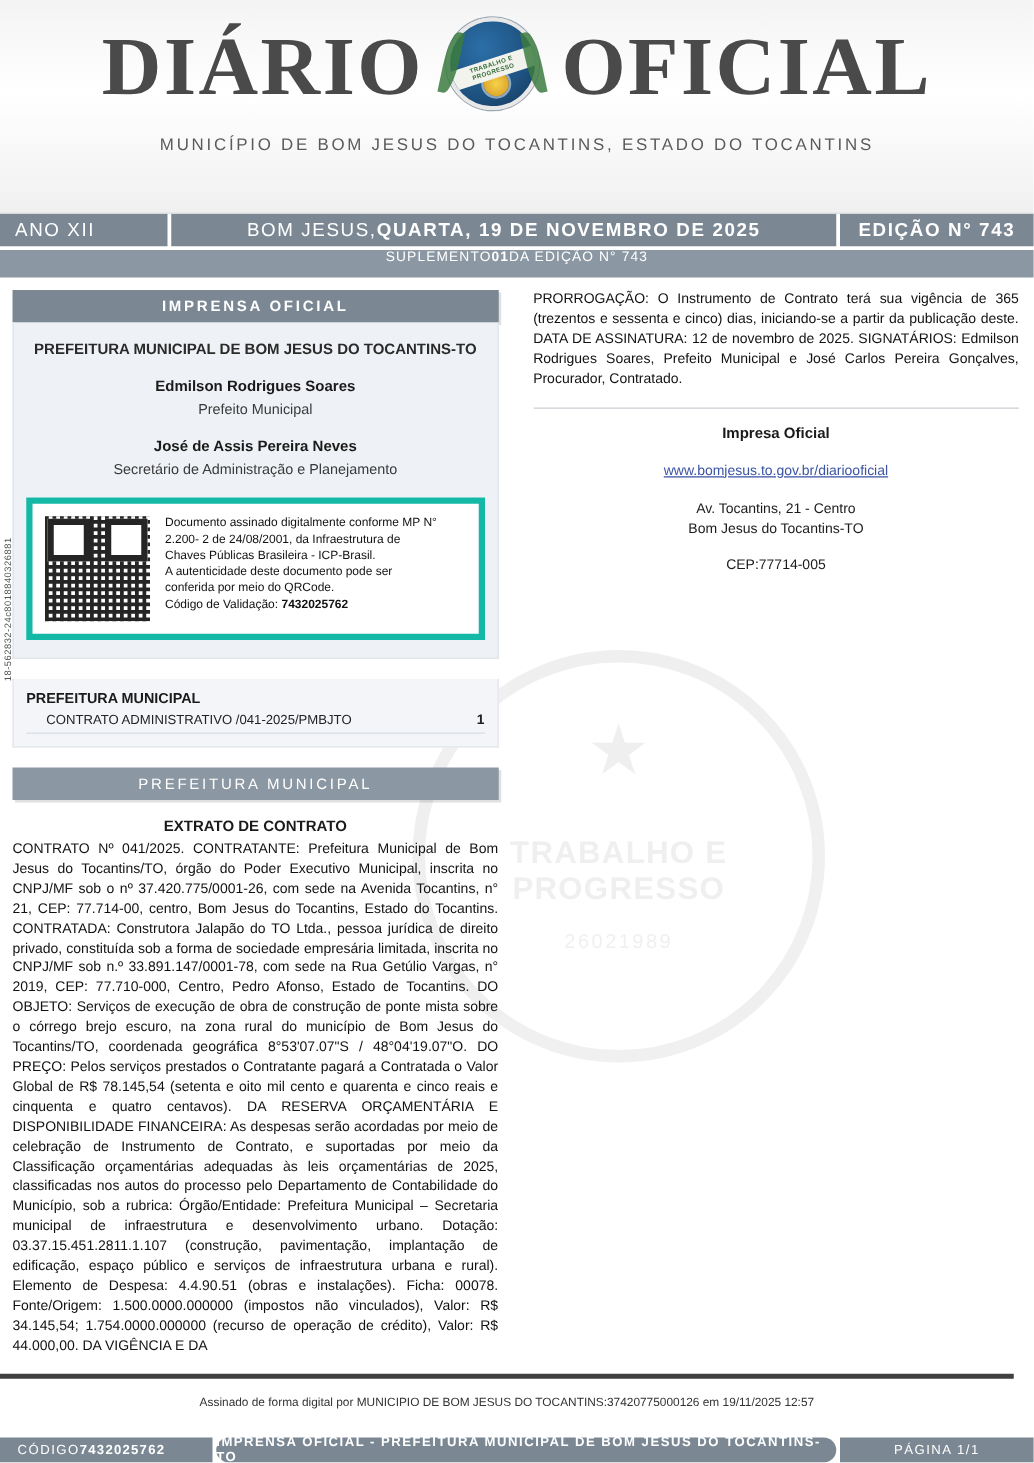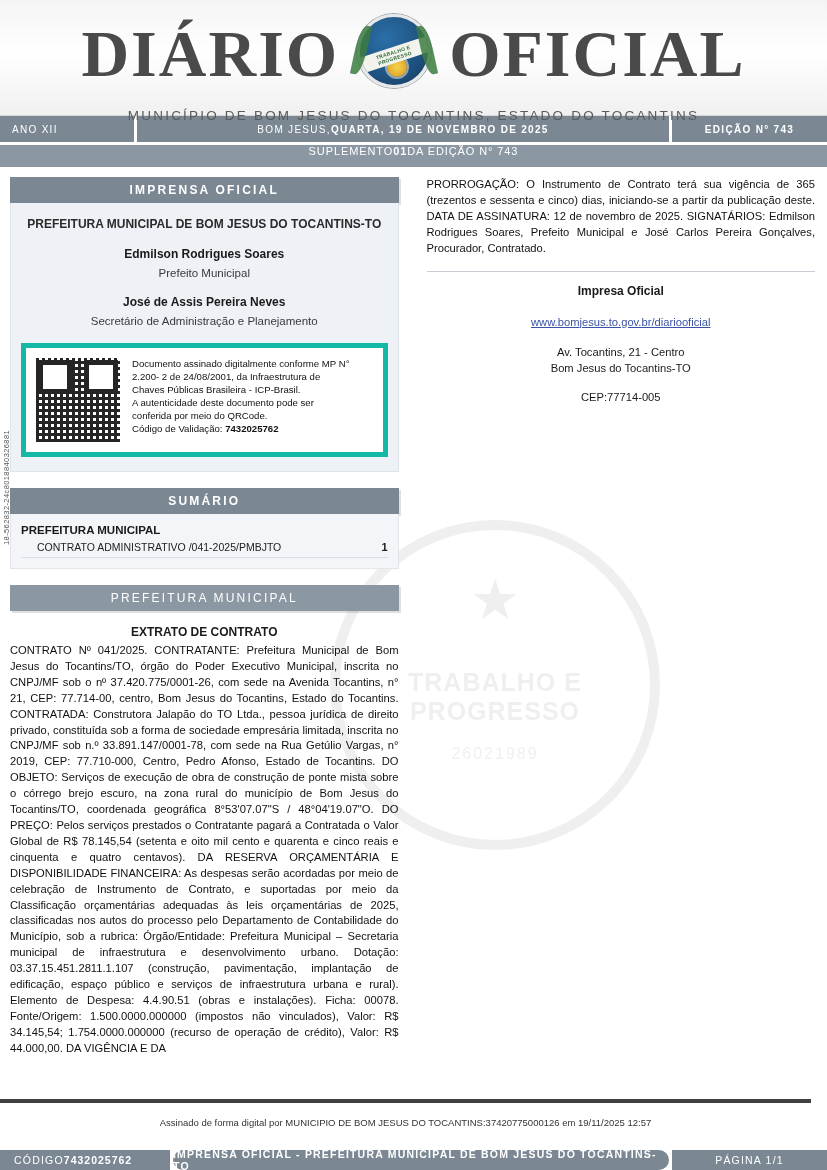--- a/index.html
+++ b/index.html
@@ -8,21 +8,21 @@
     width: 827px; height: 1170px;
     background: #ffffff;
     font-family: "Liberation Sans", sans-serif;
     color: #1a1a1a;
     position: relative;
     overflow: hidden;
   }
 
   
   .masthead {
-    height: 116px;
+    height: 171px;
     background: linear-gradient(to bottom, #f4f4f4 0%, #ffffff 45%, #f0f0f0 100%);
     border-bottom: 1px solid #d8d8d8;
     position: relative;
   }
   .masthead-inner {
     display:flex; align-items:center; justify-content:center;
     height: 108px;
     gap: 6px;
   }
   .dtitle {
@@ -83,21 +83,21 @@
 
   
   .edbar {
     display:flex; height: 26px; gap: 3px; padding: 0;
     background:#ffffff;
   }
   .edbar > div {
     background: #7b8894;
     color: #ffffff;
     display:flex; align-items:center;
-    font-size: 10px;
+    font-size: 15px;
     letter-spacing: 1.3px;
   }
   .ed-ano { width: 134px; padding-left: 12px; }
   .ed-mid { flex: 1; justify-content:center; }
   .ed-mid b { font-weight: bold; }
   .ed-num { width: 155px; justify-content:center; font-weight:bold; }
 
   .supbar {
     height: 22px; background:#8b97a2; color:#fff;
     display:flex; align-items:flex-start; justify-content:center;
@@ -318,21 +318,20 @@
           <div>Chaves Públicas Brasileira - ICP-Brasil.</div>
           <div>A autenticidade deste documento pode ser</div>
           <div>conferida por meio do QRCode.</div>
           <div><span>Código de Validação: </span><b>7432025762</b></div>
         </div>
       </div>
     </div>
 
     <div style="height:16px"></div>
 
-    <div class="secbar">SUMÁRIO</div>
     <div class="sumario-body">
       <div class="sum-org">PREFEITURA MUNICIPAL</div>
       <div class="sum-row">
         <span>CONTRATO ADMINISTRATIVO /041-2025/PMBJTO</span>
         <span class="pg">1</span>
       </div>
     </div>
 
     <div style="height:16px"></div>
 

